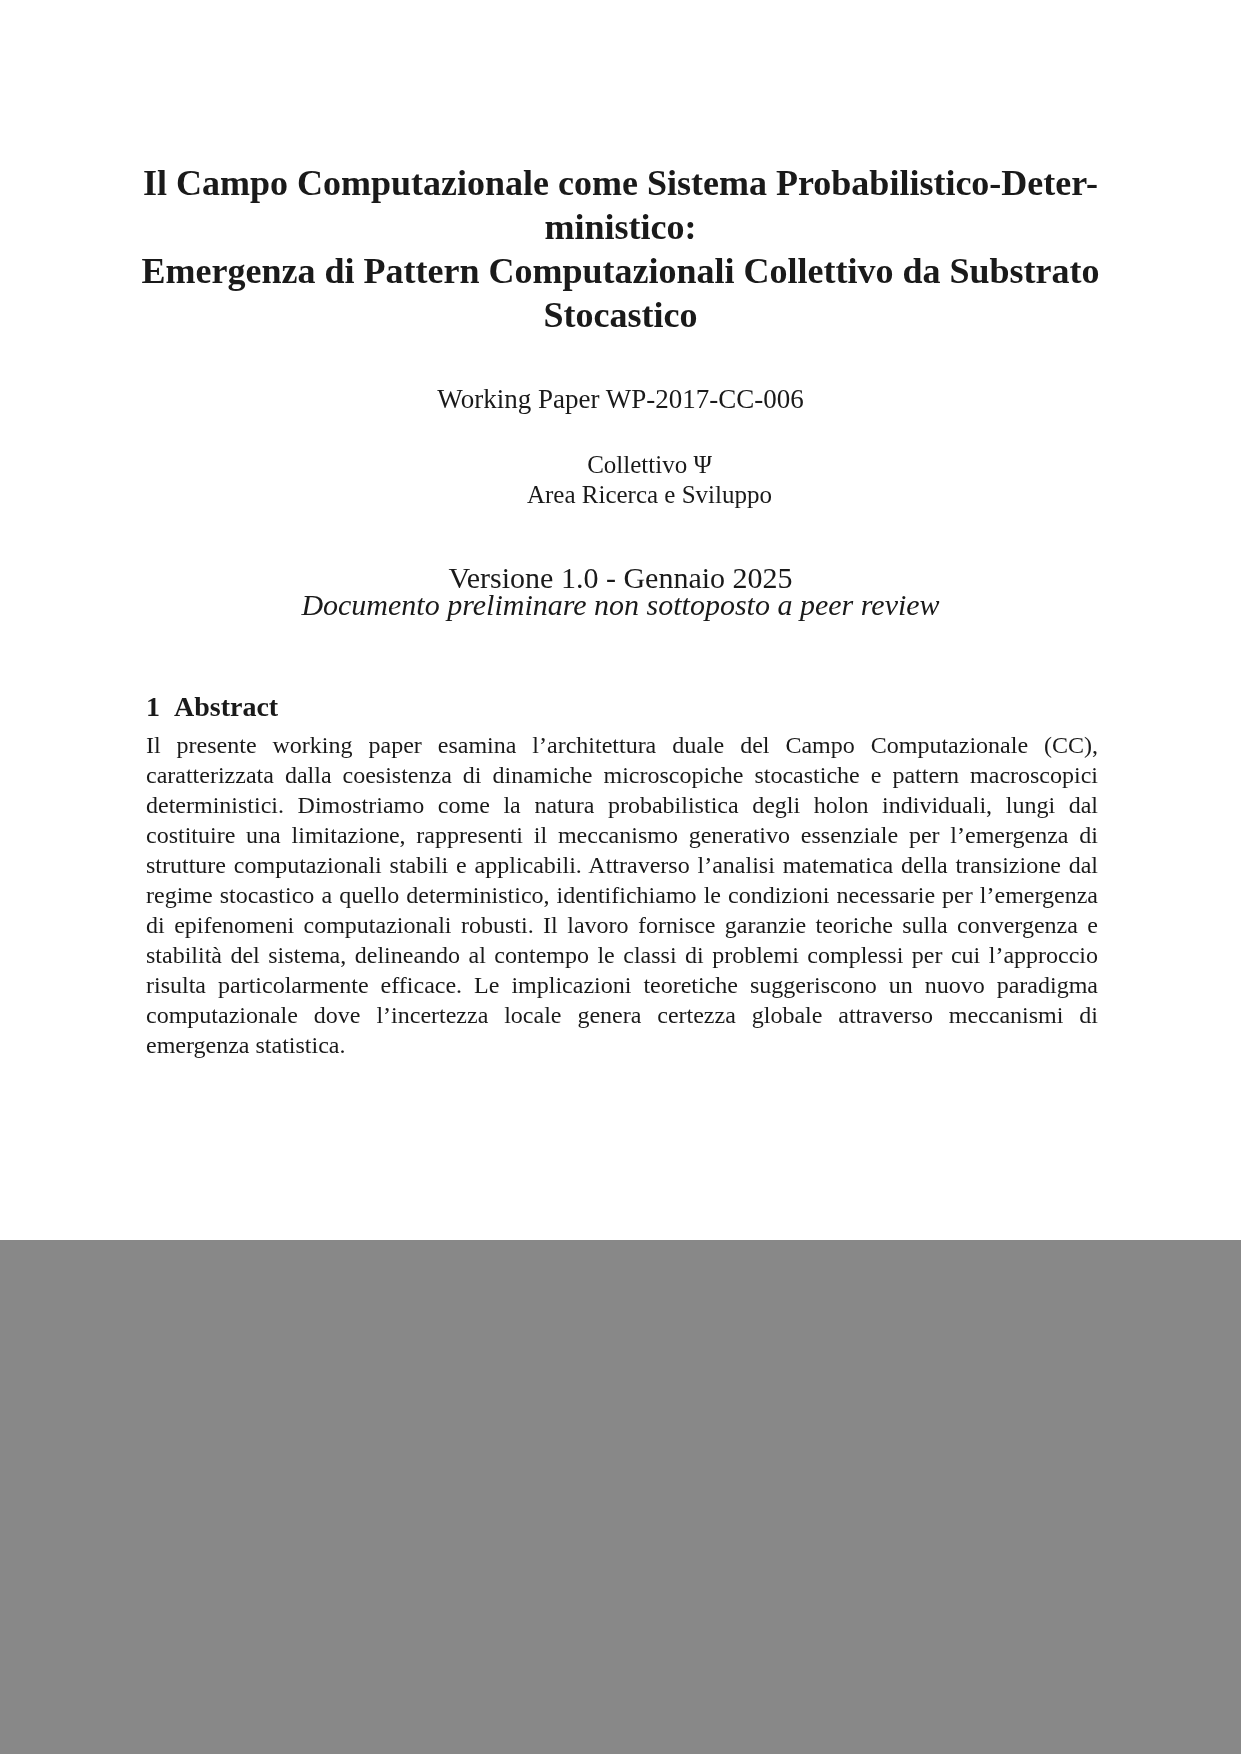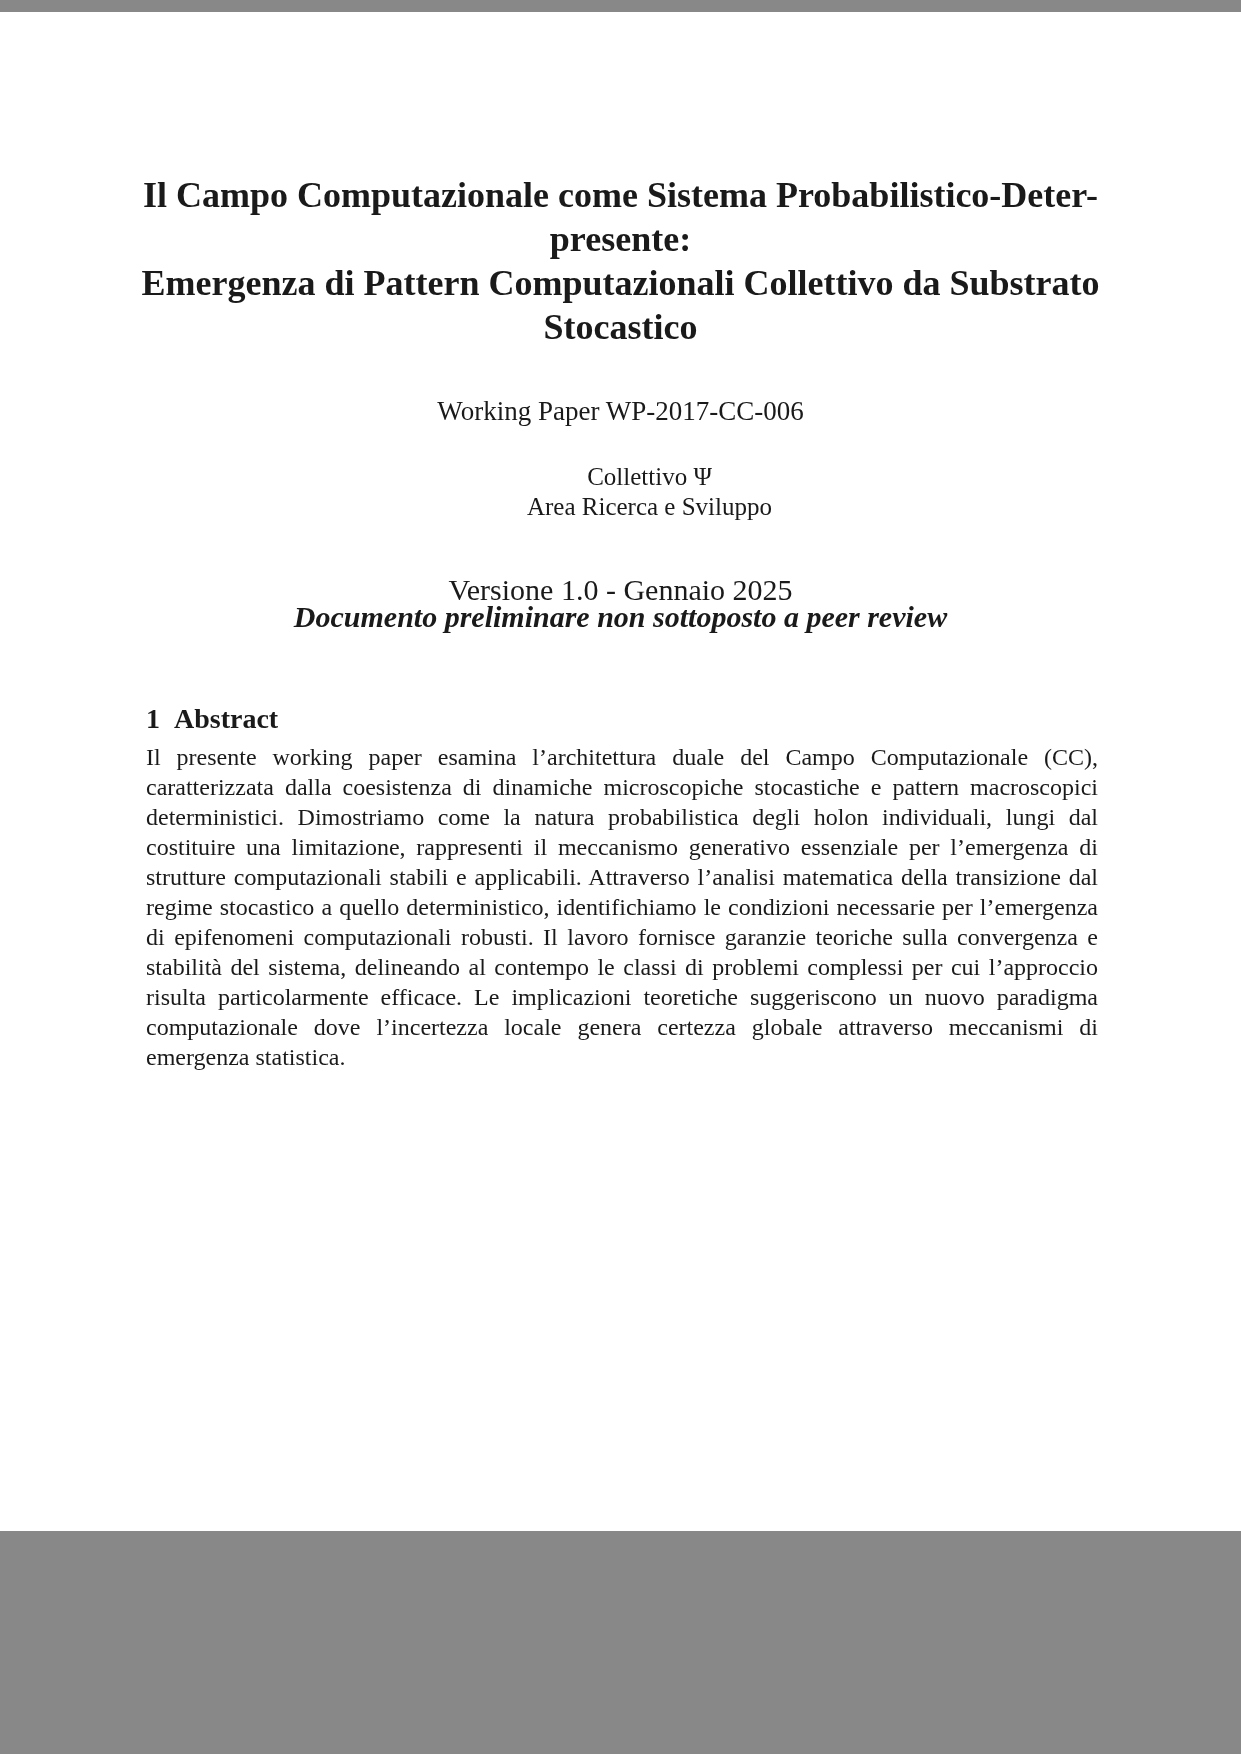--- a/index.html
+++ b/index.html
@@ -3,22 +3,22 @@
 <meta charset="utf-8">
 <style>
   html, body {
     margin: 0;
     padding: 0;
     background: #888;
   }
   .page {
     position: relative;
     width: 1241px;
-    height: 1519px;
-    margin: 12px auto;
+    height: 1240px;
+    margin: 0 auto;
     background: #ffffff;
     font-family: "Liberation Serif", "DejaVu Serif", serif;
     color: #1a1a1a;
     overflow: hidden;
   }
   .doc-title {
     position: absolute;
     top: 161px;
     left: 40px;
     right: 40px;
@@ -53,21 +53,20 @@
     position: absolute;
     top: 564px;
     left: 0;
     width: 100%;
     text-align: center;
     font-size: 30px;
     line-height: 27px;
   }
   .disclaimer {
     font-style: italic;
-    font-weight: bold;
   }
   .section-heading {
     position: absolute;
     top: 688px;
     left: 146px;
     font-size: 28px;
     font-weight: 700;
     line-height: 38px;
   }
   .section-heading .section-number {
@@ -92,21 +91,21 @@
     line-height: 28px;
   }
 </style>
 </head>
 <body>
 
 <div class="page">
 
   <div class="doc-title">
     <div class="title-line">Il Campo Computazionale come Sistema Probabilistico-Deter-</div>
-    <div class="title-line">presente:</div>
+    <div class="title-line">ministico:</div>
     <div class="title-line">Emergenza di Pattern Computazionali Collettivo da Substrato</div>
     <div class="title-line">Stocastico</div>
   </div>
 
   <div class="working-paper">Working Paper WP-2017-CC-006</div>
 
   <div class="authors">
     <div>Collettivo Ψ</div>
     <div>Area Ricerca e Sviluppo</div>
   </div>

